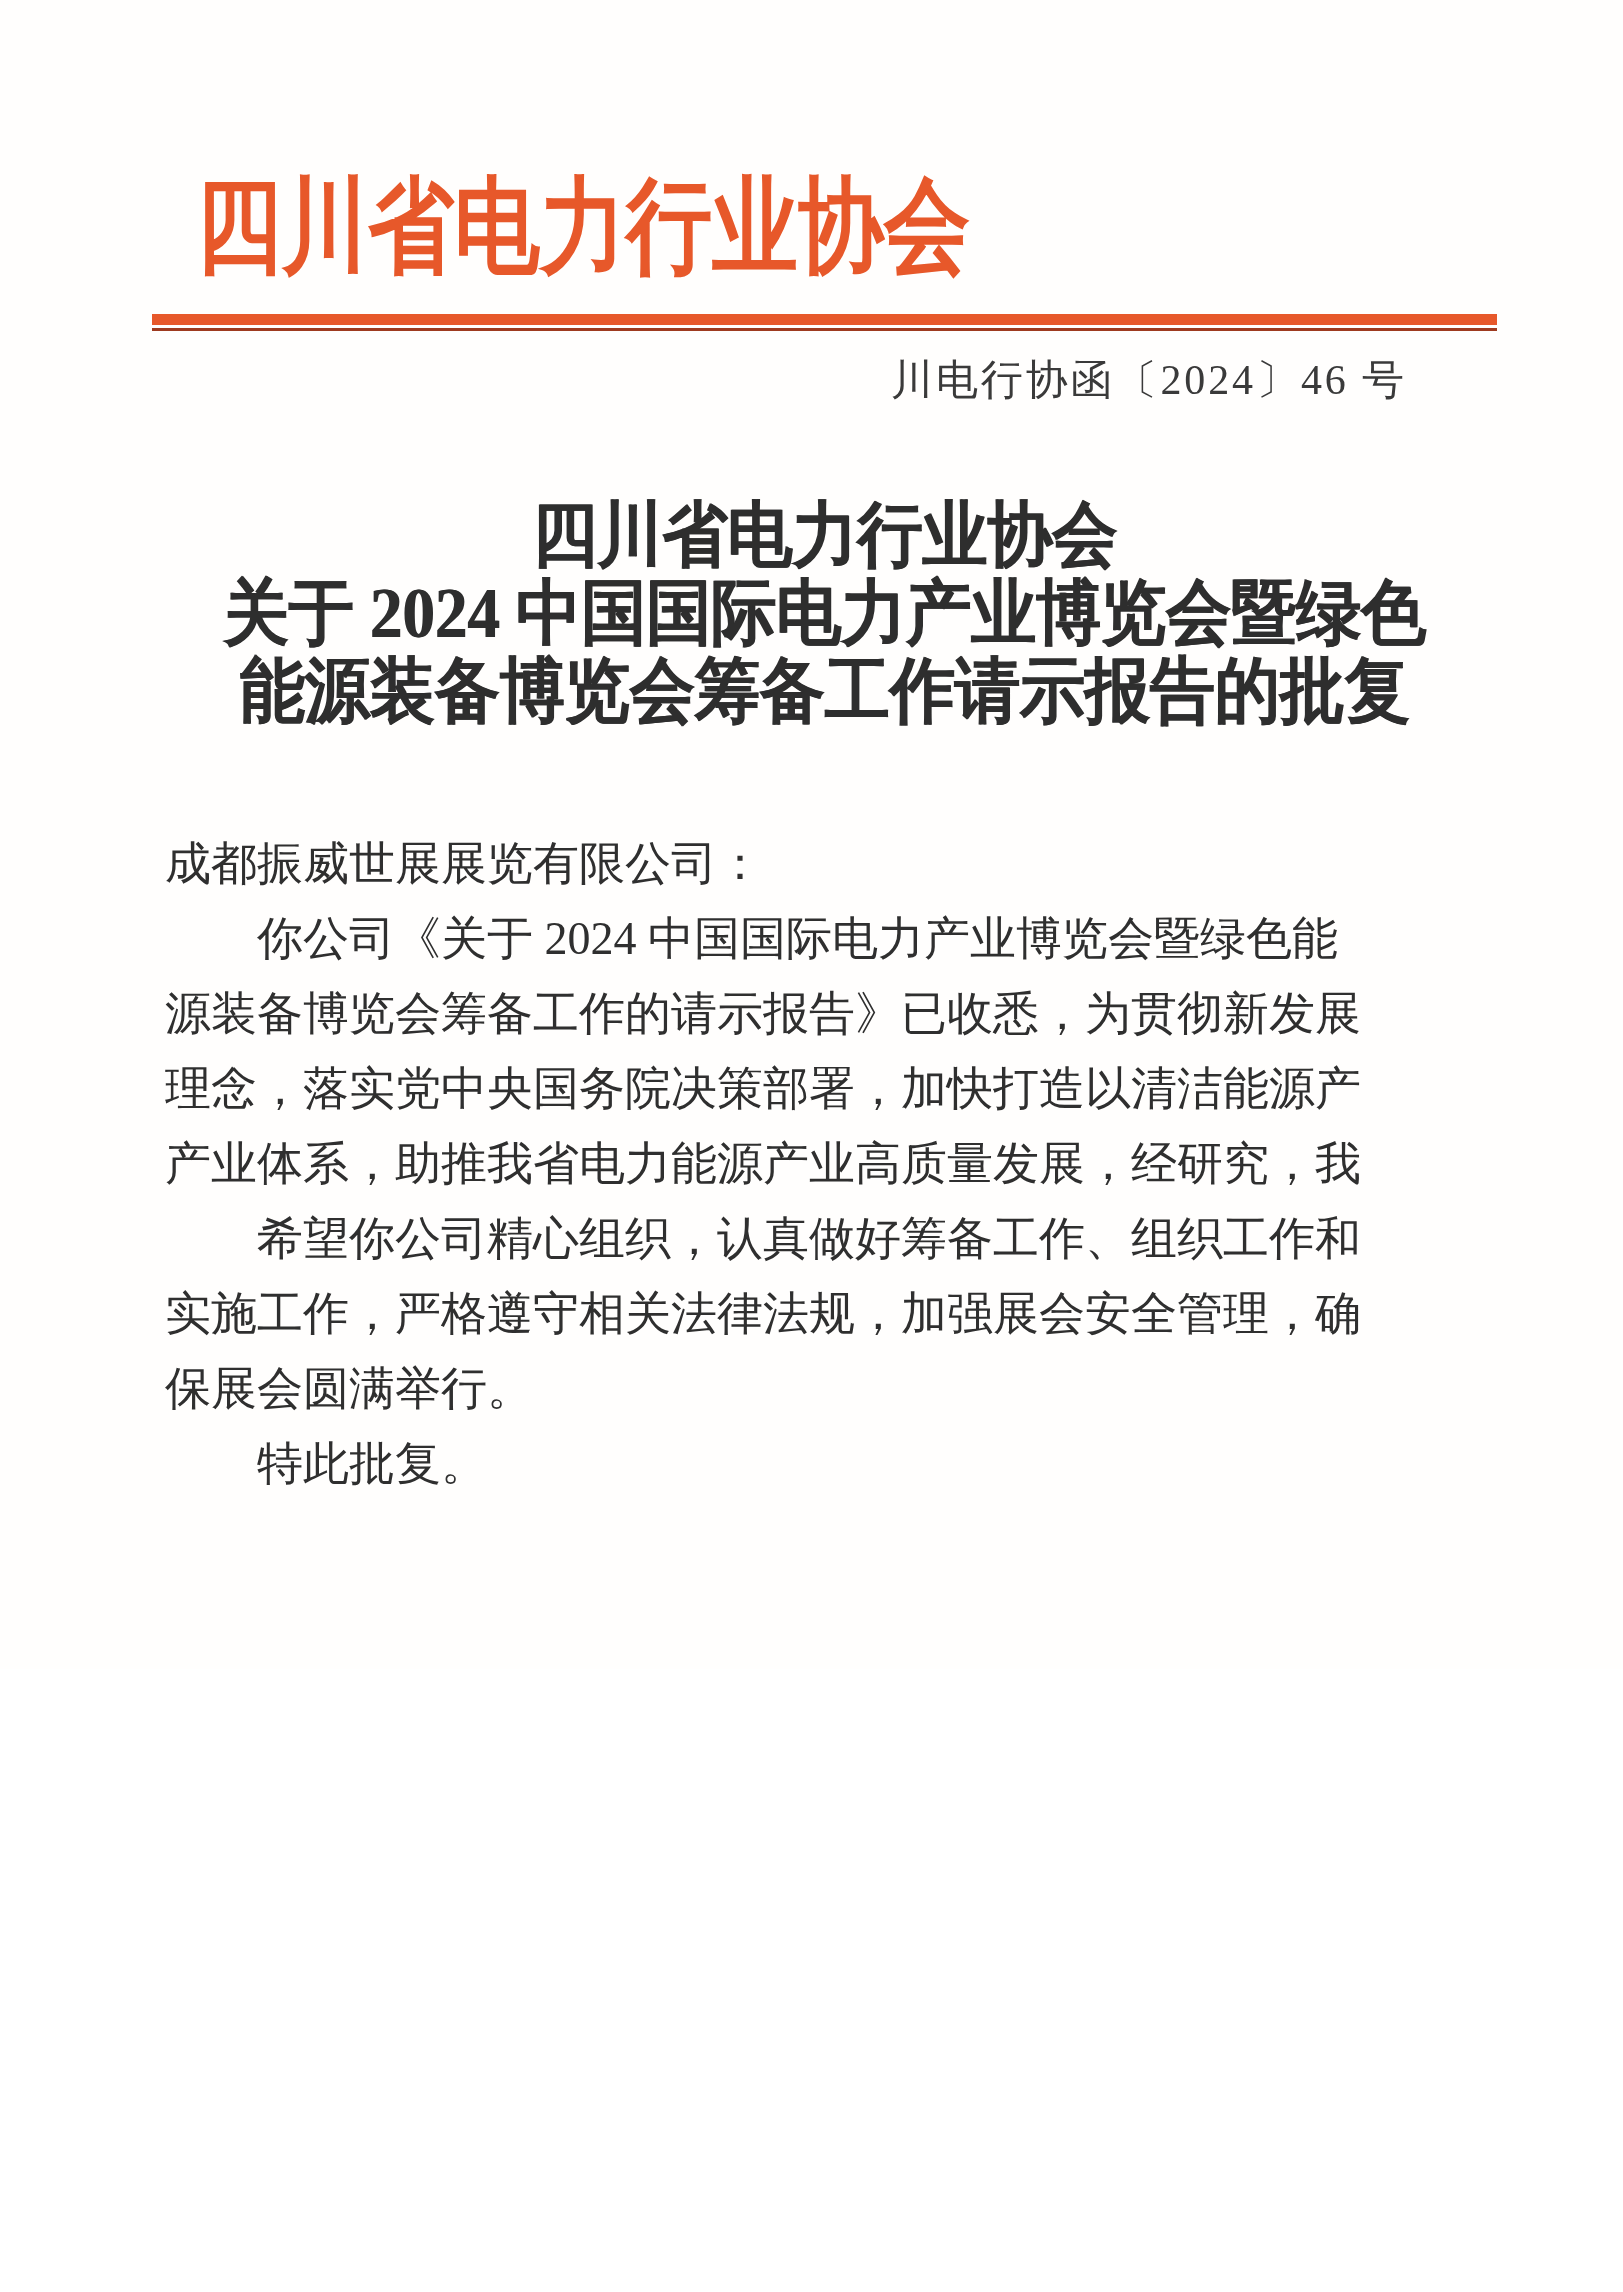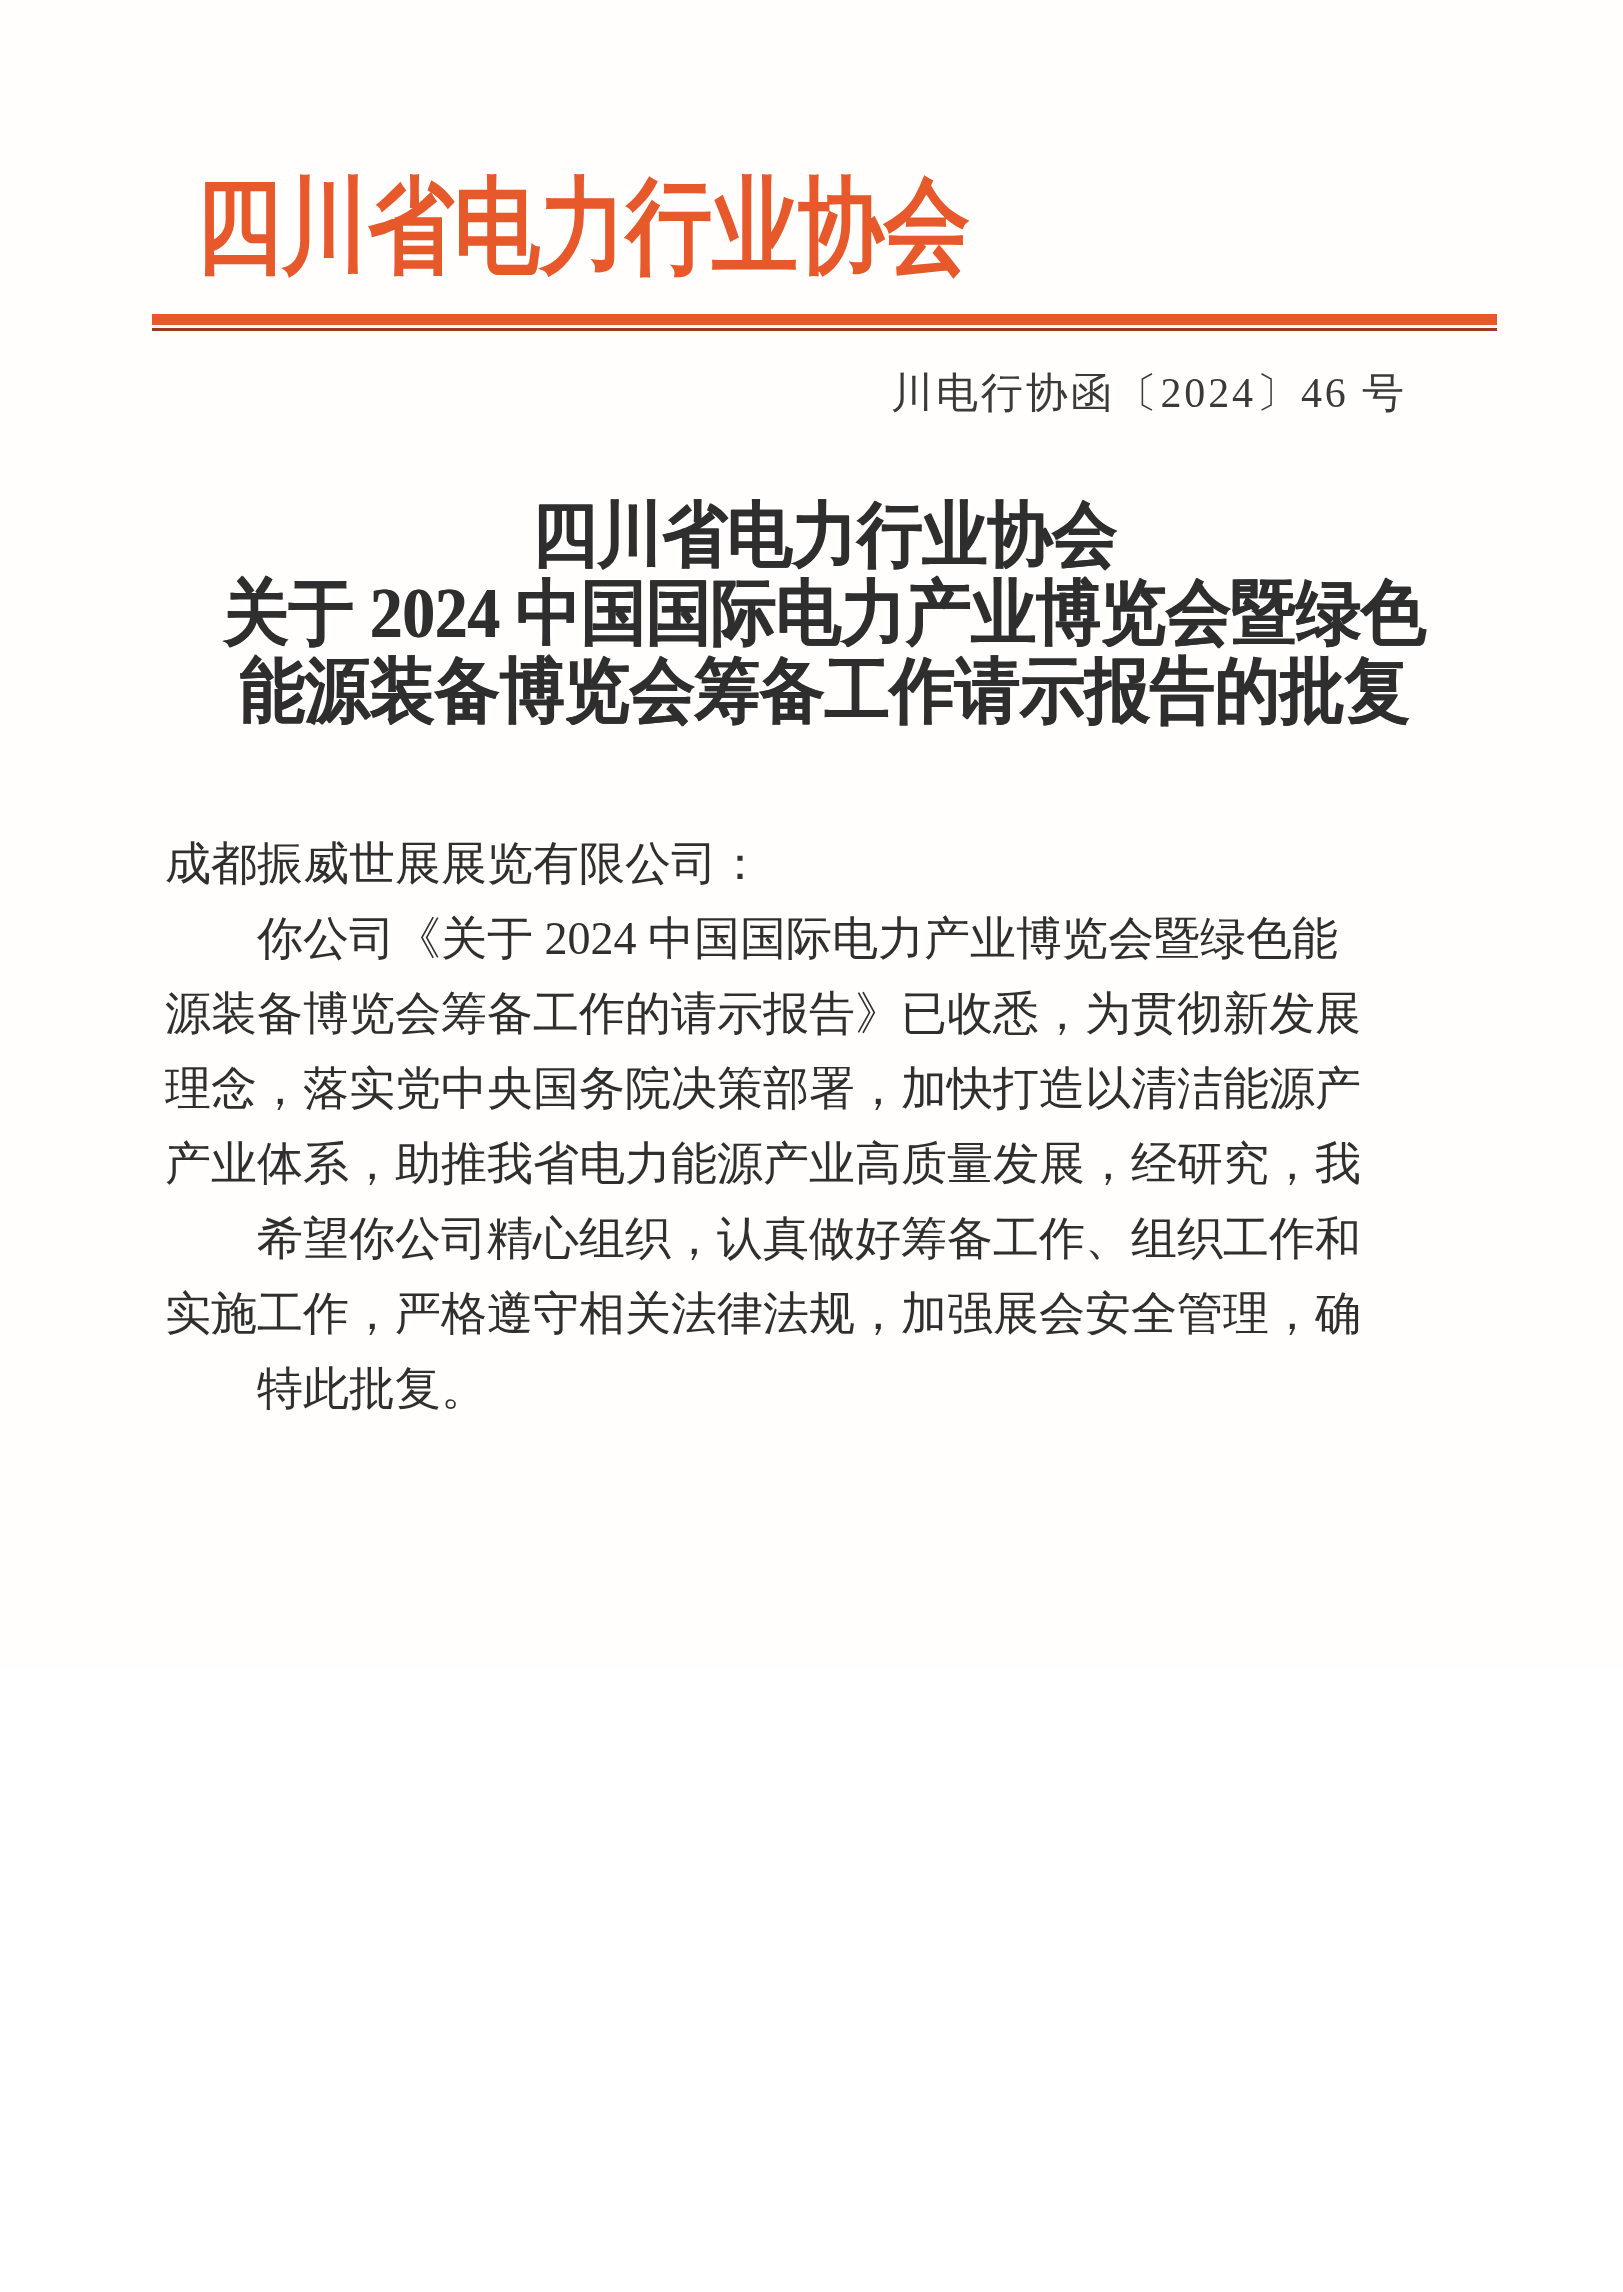--- a/index.html
+++ b/index.html
@@ -17,21 +17,21 @@
     font-size:86px;font-weight:700;line-height:1;
     color:#E7582A;
     letter-spacing:0px;
     transform:scaleY(1.22);transform-origin:top left;
     white-space:nowrap;
   }
   .rule-top{position:absolute;left:152px;top:314px;width:1345px;}
   .rule-top .thick{height:10.8px;background:#E7582A;}
   .rule-top .thin{height:2.9px;background:#9E3A1F;margin-top:2.9px;}
   .doc-number{
-    position:absolute;top:365px;right:216px;
+    position:absolute;top:352px;right:216px;
     font-size:42px;color:#3a3a3a;letter-spacing:2.9px;
     white-space:nowrap;
   }
   
   .title-block{
     position:absolute;left:152px;top:496px;width:1345px;
     text-align:center;
     font-size:65px;font-weight:700;color:#2e2e2e;
     line-height:71px;
     transform:scaleY(1.1);transform-origin:top center;
@@ -89,20 +89,21 @@
   </div>
 
   <div class="body-block">
     <div class="body-line">成都振威世展展览有限公司：</div>
     <div class="body-line indent">你公司《关于 2024 中国国际电力产业博览会暨绿色能</div>
     <div class="body-line">源装备博览会筹备工作的请示报告》已收悉，为贯彻新发展</div>
     <div class="body-line">理念，落实党中央国务院决策部署，加快打造以清洁能源产</div>
     <div class="body-line">产业体系，助推我省电力能源产业高质量发展，经研究，我</div>
     <div class="body-line indent">希望你公司精心组织，认真做好筹备工作、组织工作和</div>
     <div class="body-line">实施工作，严格遵守相关法律法规，加强展会安全管理，确</div>
+    <div class="body-line">保展会圆满举行。</div>
     <div class="body-line indent">特此批复。</div>
   </div>
 
   <div class="sig-org">四川省电力行业协会</div>
   <div class="sig-date">2024 年 3 月 4 日</div>
 
   <svg class="seal" viewBox="0 0 360 360">
     <defs>
       <path id="arcTop" d="M 65.8 233.2 A 126 126 0 1 1 294.2 233.2" fill="none"></path>
       <path id="arcBottom" d="M 80.4 263.6 A 130 130 0 0 0 279.6 263.6" fill="none"></path>

